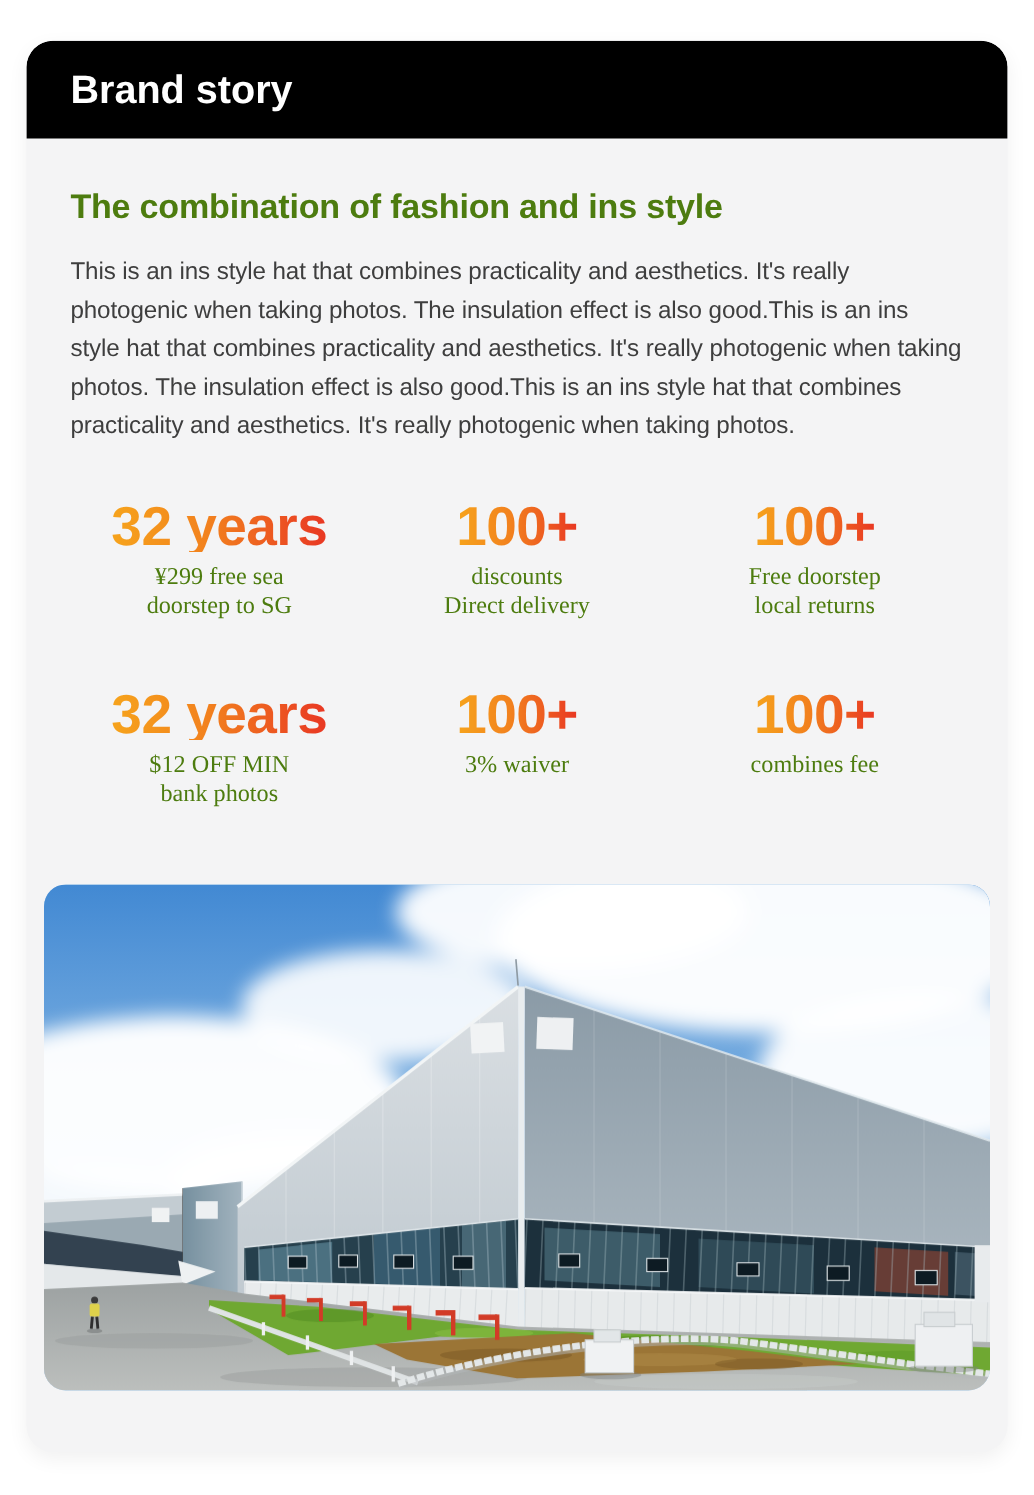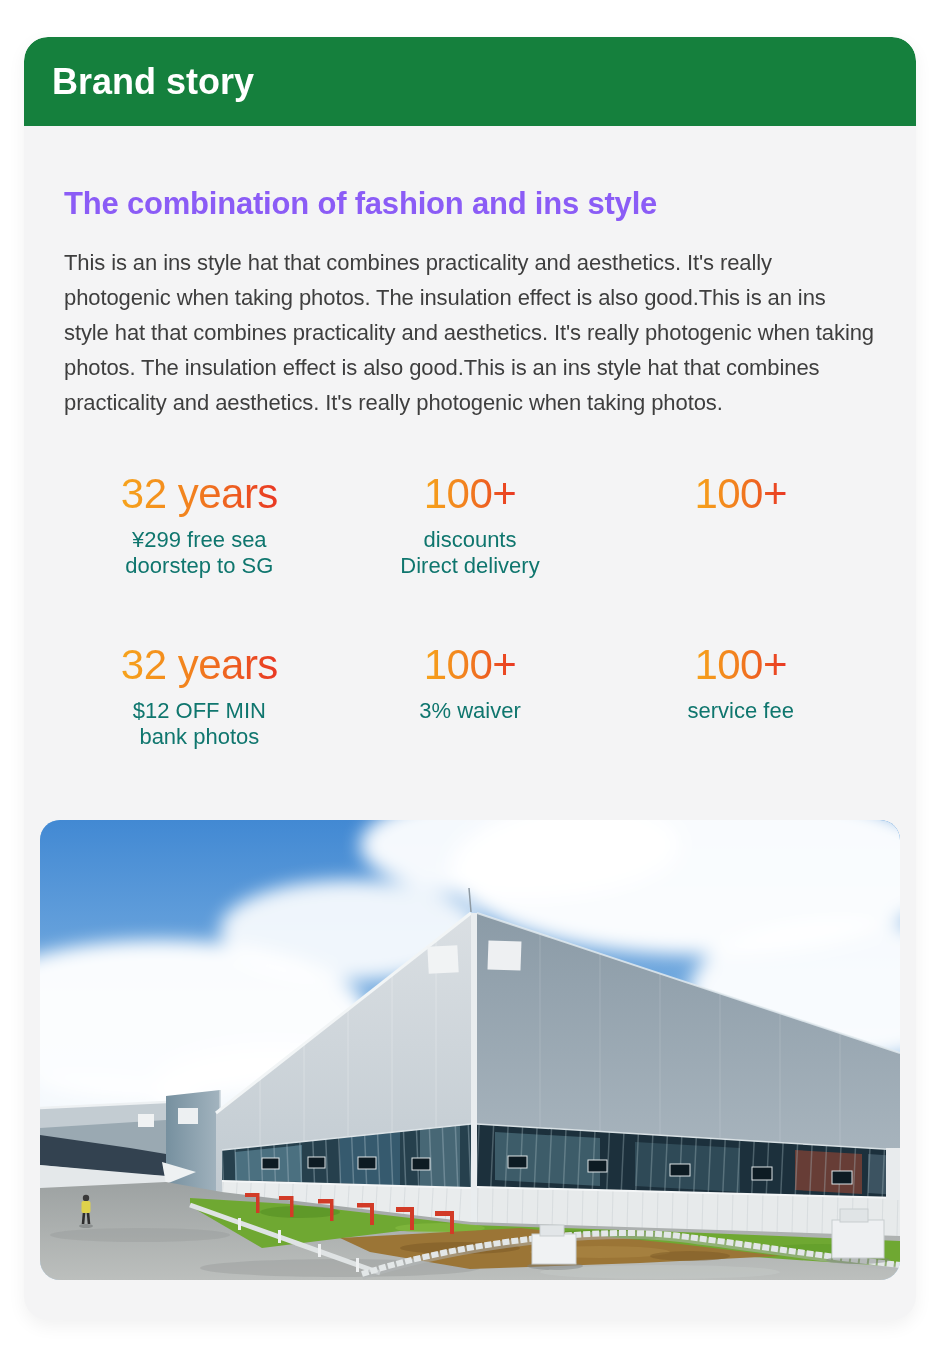--- a/index.html
+++ b/index.html
@@ -8,48 +8,48 @@
     font-family:"Liberation Sans","DejaVu Sans",sans-serif;
     -webkit-font-smoothing:antialiased;
   }
   .card{
     position:absolute;left:24px;top:37px;width:892px;height:1283px;
     background:#f4f4f5;border-radius:24px;
     box-shadow:0 6px 18px rgba(0,0,0,0.06);
     overflow:hidden;
   }
   .header-bar{
-    height:89px;background:#15803d;border-radius:24px 24px 0 0;
-    display:flex;align-items:center;padding-left:28px;box-sizing:border-box;
+    height:89px;background:#000000;border-radius:24px 24px 0 0;
+    display:flex;align-items:center;padding-left:40px;box-sizing:border-box;
   }
   .header-title{
     color:#ffffff;font-size:36px;font-weight:700;letter-spacing:0;
   }
   .content{padding:0 40px;}
   .story-heading{
-    margin:60px 0 0 0;font-size:31px;font-weight:700;color:#8b5cf6;
+    margin:44px 0 0 0;font-size:31px;font-weight:700;color:#4d7c0f;
     letter-spacing:-0.2px;
   }
   .story-body{
     margin:23px 0 4px 0;font-size:22px;line-height:35px;color:#3e3e3e;
     letter-spacing:-0.1px;
   }
   .stats{margin-top:50px;padding:0 0;}
   .stats-row{display:flex;}
   .stats-row + .stats-row{margin-top:62px;}
   .stat{flex:1;text-align:center;}
   .stat-value{
     display:inline-block;
-    font-size:42px;font-weight:400;letter-spacing:-0.5px;line-height:48px;
+    font-size:50px;font-weight:700;letter-spacing:-0.5px;line-height:48px;
     background:linear-gradient(90deg,#f6a21c 2%,#f2811e 45%,#e93a23 98%);
     -webkit-background-clip:text;background-clip:text;
     color:transparent;text-align:center;-webkit-text-fill-color:transparent;
   }
   .stat-label{
-    margin-top:9px;font-size:22px;line-height:26px;color:#0f766e;
+    margin-top:9px;font-size:22px;line-height:26px;color:#4d7c0f;font-family:Liberation Serif, serif;
   }
   .photo{
     margin:70px 16px 0 16px;height:460px;border-radius:20px;overflow:hidden;
     position:relative;background:#9ec7ea;
   }
   .photo svg{display:block;width:100%;height:100%;}
 </style>
 </head>
 <body>
 
@@ -73,40 +73,44 @@
         </div>
         <div class="stat">
           <div class="stat-value">100+</div>
           <div class="stat-label">
             <div>discounts</div>
             <div>Direct delivery</div>
           </div>
         </div>
         <div class="stat">
           <div class="stat-value">100+</div>
+          <div class="stat-label">
+            <div>Free doorstep</div>
+            <div>local returns</div>
+          </div>
         </div>
       </div>
       <div class="stats-row">
         <div class="stat">
           <div class="stat-value">32 years</div>
           <div class="stat-label">
             <div>$12 OFF MIN</div>
             <div>bank photos</div>
           </div>
         </div>
         <div class="stat">
           <div class="stat-value">100+</div>
           <div class="stat-label">
             <div>3% waiver</div>
           </div>
         </div>
         <div class="stat">
           <div class="stat-value">100+</div>
           <div class="stat-label">
-            <div>service fee</div>
+            <div>combines fee</div>
           </div>
         </div>
       </div>
     </div>
   </div>
 
   <div class="photo">
     <svg viewBox="0 0 860 460" preserveAspectRatio="none">
       <defs>
         <linearGradient id="sky" x1="0" y1="0" x2="0" y2="1">

